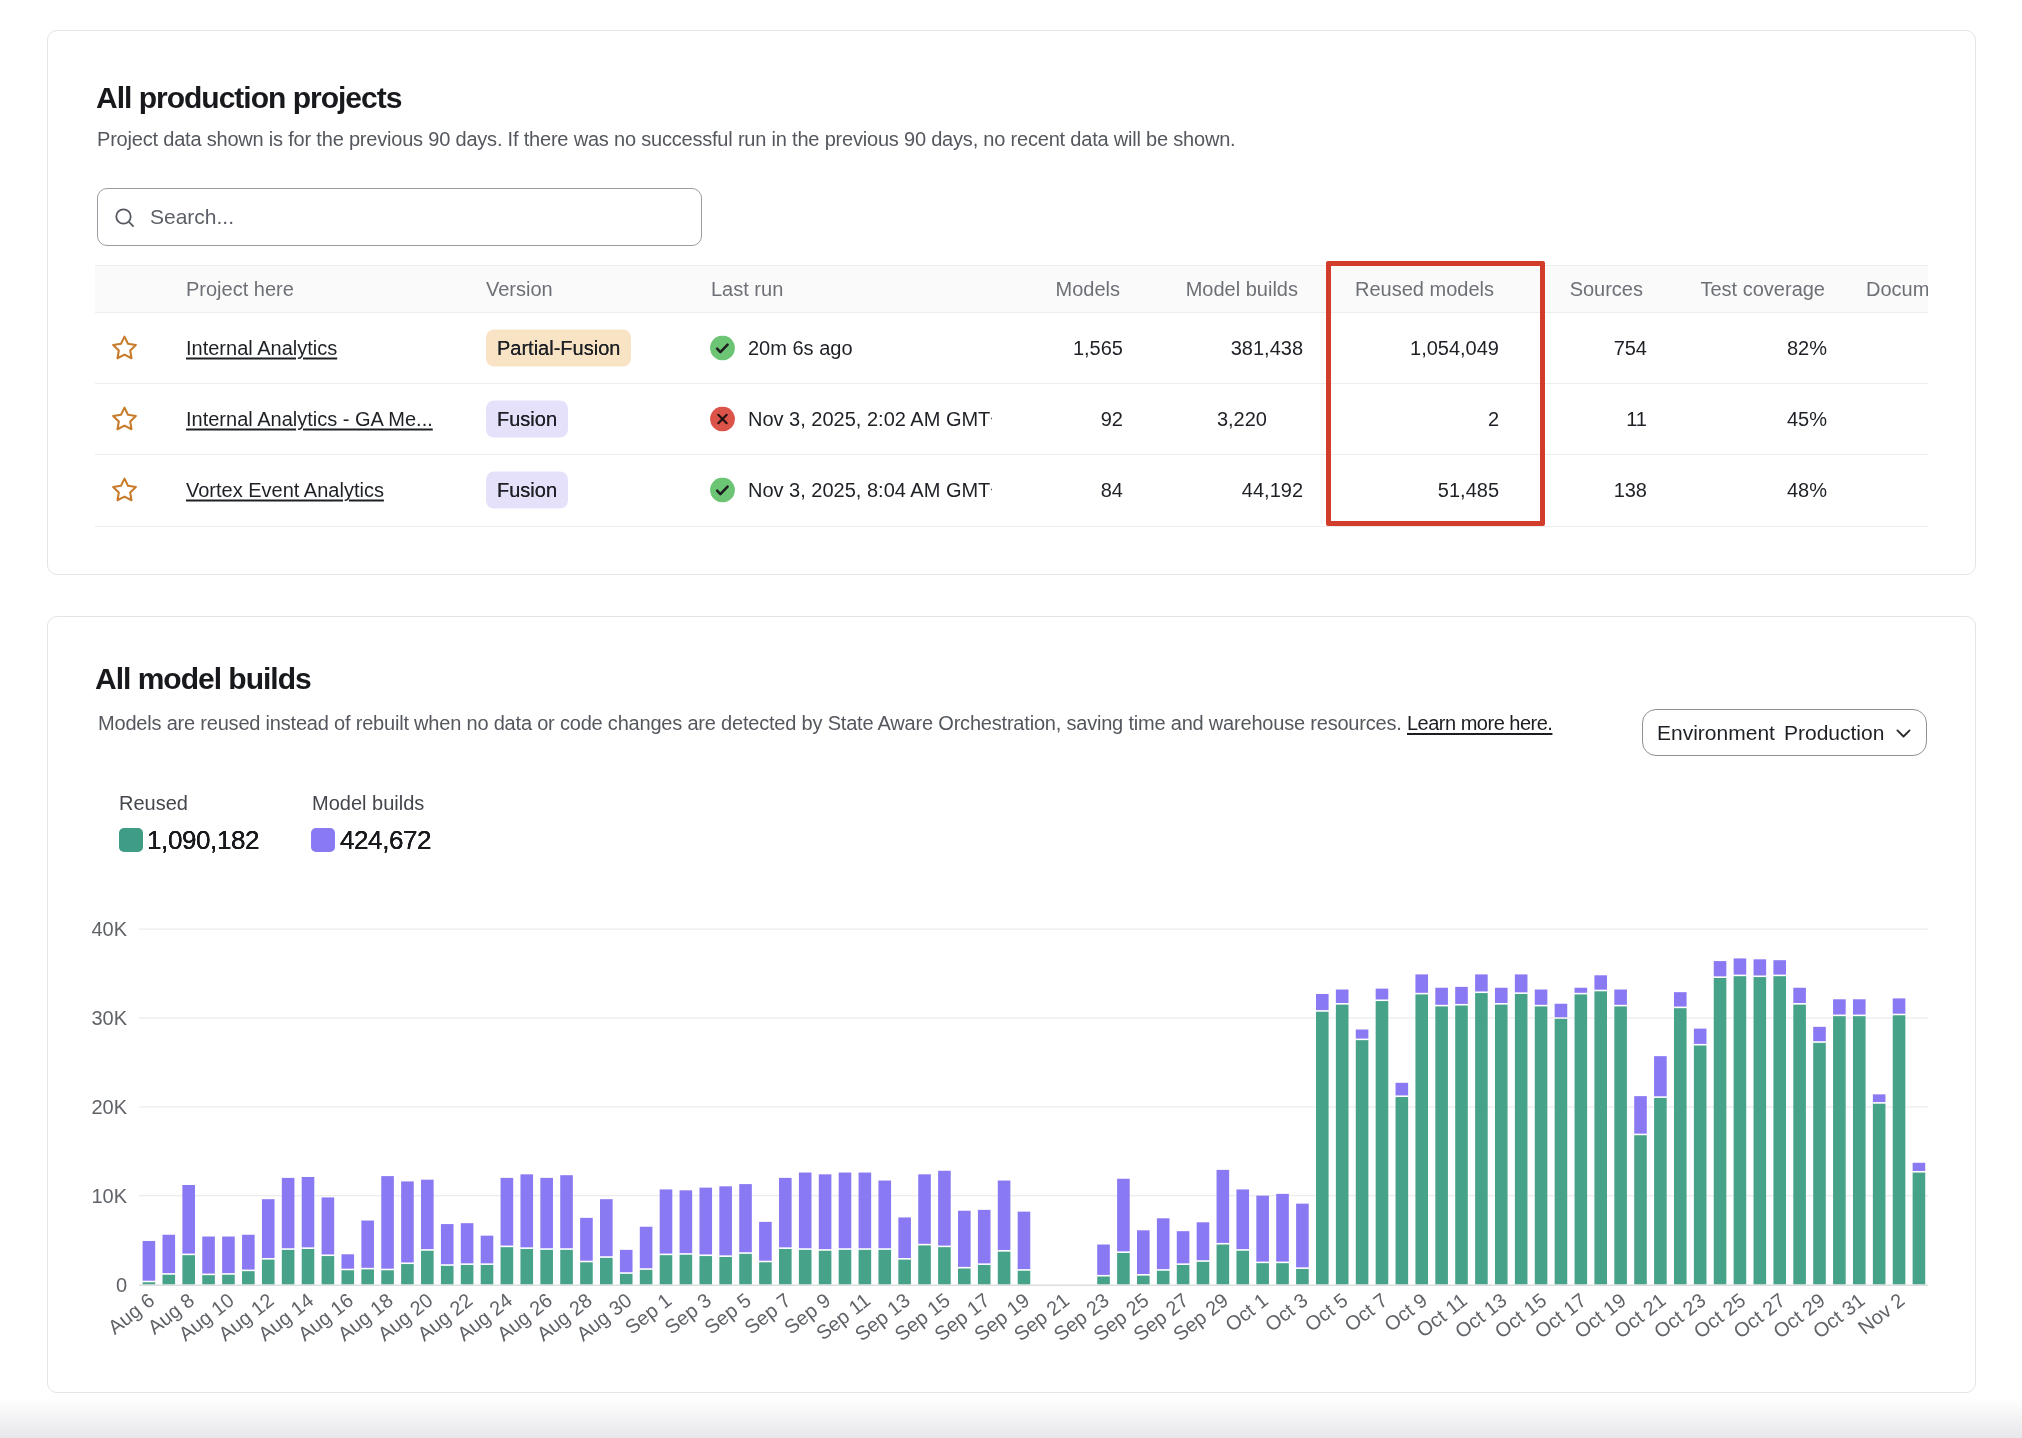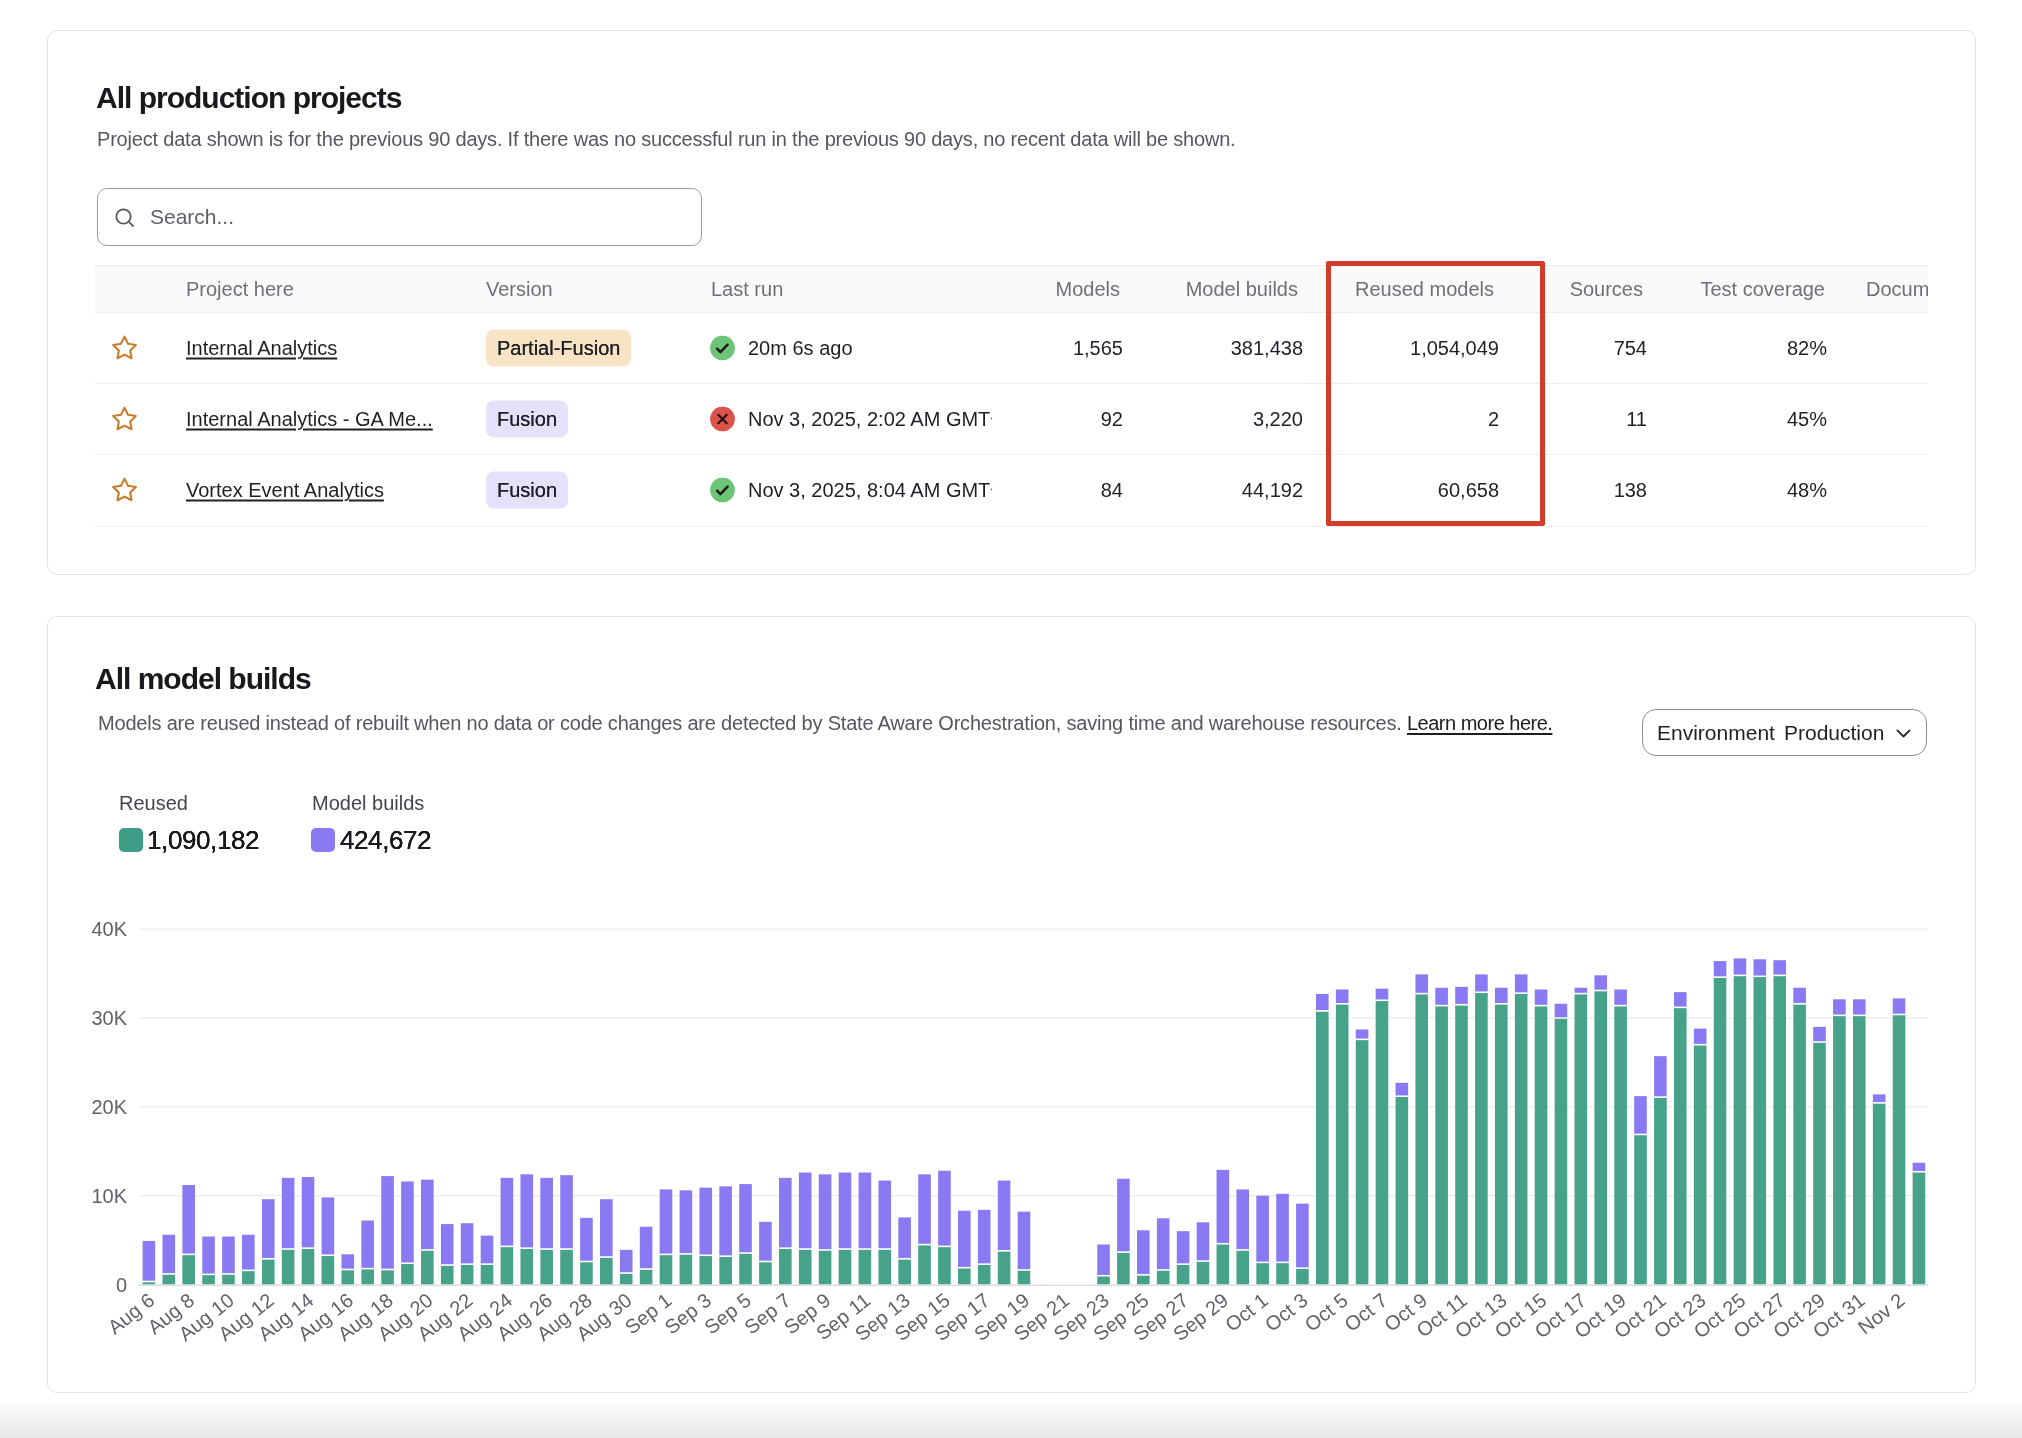--- a/index.html
+++ b/index.html
@@ -305,39 +305,39 @@
         <path d="M12 2.6l2.9 5.9 6.5 0.95-4.7 4.58 1.11 6.47L12 17.44l-5.81 3.06 1.11-6.47-4.7-4.58 6.5-0.95z"></path>
       </svg></div>
   <div class="cell link" style="left:91px">Internal Analytics - GA Me...</div>
   <div class="badge" style="left:391px;background:#E6E1FA">Fusion</div>
   <div class="sticon"><svg width="25" height="25" viewBox="0 0 25 25">
         <circle cx="12.5" cy="12.5" r="12.4" fill="#DC5449"></circle>
         <path d="M8.3 8.3l8.4 8.4M16.7 8.3l-8.4 8.4" stroke="#241112" stroke-width="2.2" fill="none" stroke-linecap="round"></path>
       </svg></div>
   <div class="cell run" style="left:653px;max-width:244px;overflow:hidden">Nov 3, 2025, 2:02 AM GMT+1</div>
   <div class="cell num" style="right:805px">92</div>
-  <div class="cell num" style="right:625px">3,220</div>
+  <div class="cell num" style="right:661px">3,220</div>
   <div class="cell num" style="right:429px">2</div>
   <div class="cell num" style="right:281px">11</div>
   <div class="cell num" style="right:101px">45%</div>
 </div>
 <div class="trow" style="top:455.3px;height:71.4px">
   <div class="star"><svg width="29" height="29" viewBox="0 0 24 24" fill="none" stroke="#C87C2B" stroke-width="1.7" stroke-linejoin="round">
         <path d="M12 2.6l2.9 5.9 6.5 0.95-4.7 4.58 1.11 6.47L12 17.44l-5.81 3.06 1.11-6.47-4.7-4.58 6.5-0.95z"></path>
       </svg></div>
   <div class="cell link" style="left:91px">Vortex Event Analytics</div>
   <div class="badge" style="left:391px;background:#E6E1FA">Fusion</div>
   <div class="sticon"><svg width="25" height="25" viewBox="0 0 25 25">
         <circle cx="12.5" cy="12.5" r="12.4" fill="#6CC475"></circle>
         <path d="M7.1 13.1l3.3 3.5 7.2-7.5" stroke="#1d1d1f" stroke-width="2.5" fill="none" stroke-linecap="round" stroke-linejoin="round"></path>
       </svg></div>
   <div class="cell run" style="left:653px;max-width:244px;overflow:hidden">Nov 3, 2025, 8:04 AM GMT+1</div>
   <div class="cell num" style="right:805px">84</div>
   <div class="cell num" style="right:625px">44,192</div>
-  <div class="cell num" style="right:429px">60,658</div>
+  <div class="cell num" style="right:429px">51,485</div>
   <div class="cell num" style="right:281px">138</div>
   <div class="cell num" style="right:101px">48%</div>
 </div>
 <div class="redbox"></div>
 
 <div class="card" style="left:47px;top:616px;width:1929px;height:777px"></div>
 <div class="h1" style="left:95px;top:662px">All model builds</div>
 <div class="sub" style="left:98px;top:712px">Models are reused instead of rebuilt when no data or code changes are detected by State Aware Orchestration, saving time and warehouse resources. <span class="lmore">Learn more here.</span></div>
 <div class="dropdown">
     <span class="t1">Environment</span>

